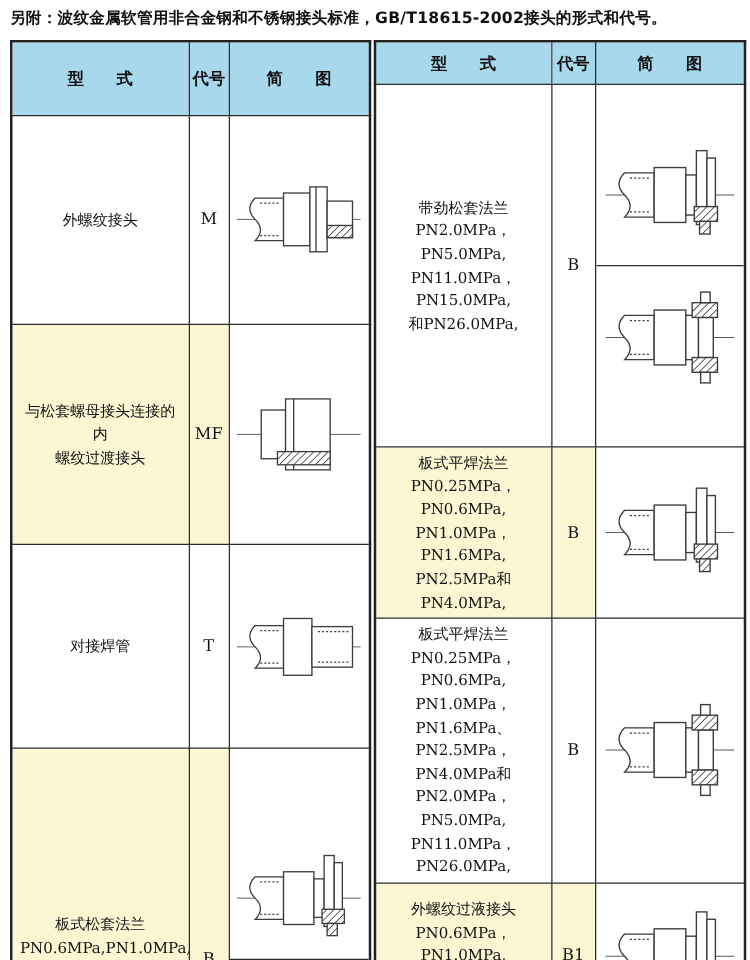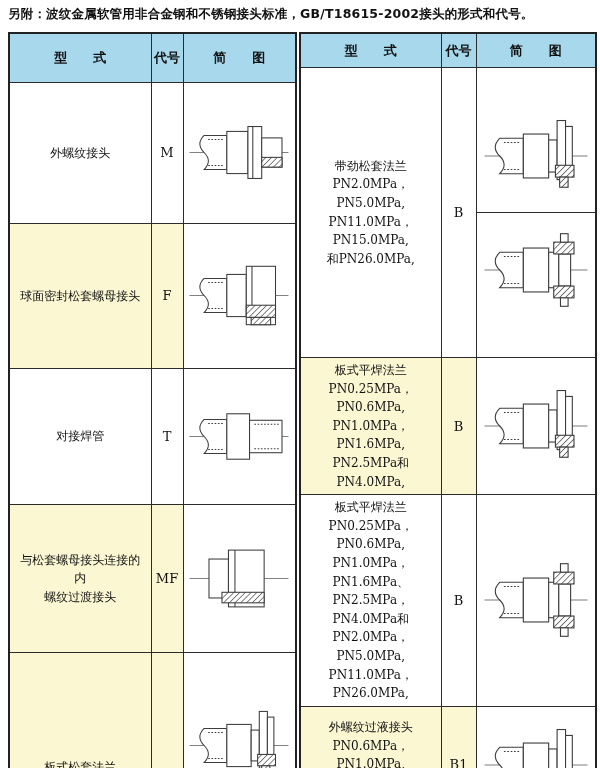--- a/index.html
+++ b/index.html
@@ -139,48 +139,38 @@
     <tr style="height:98px;">
       <td class="type">外螺纹接头</td>
       <td class="code">M</td>
       <td class="diagcell">
         <svg class="diag" viewBox="0 0 130 90" width="106" height="73">
               <line x1="4" y1="45" x2="126" y2="45" stroke-width="0.8"></line>
               <use href="#d-m"></use>
             </svg>
       </td>
     </tr>
-    <tr style="height:101px;">
-      <td class="type hl">球面密封松套螺母接头</td>
-      <td class="code hl">F</td>
-      <td class="diagcell">
-        <svg class="diag" viewBox="0 0 130 90" width="106" height="73">
-              <line x1="4" y1="45" x2="126" y2="45" stroke-width="0.8"></line>
-              <use href="#d-f"></use>
-            </svg>
-      </td>
-    </tr>
-    <tr style="height:95px;">
-      <td class="type">对接焊管</td>
-      <td class="code">T</td>
-      <td class="diagcell">
-        <svg class="diag" viewBox="0 0 130 90" width="106" height="73">
-              <line x1="4" y1="45" x2="126" y2="45" stroke-width="0.8"></line>
-              <use href="#d-t"></use>
-            </svg>
-      </td>
-    </tr>
     <tr style="height:103px;">
       <td class="type hl">与松套螺母接头连接的内
 螺纹过渡接头</td>
       <td class="code hl">MF</td>
       <td class="diagcell">
         <svg class="diag" viewBox="0 0 130 90" width="106" height="73">
               <line x1="4" y1="45" x2="126" y2="45" stroke-width="0.8"></line>
               <use href="#d-mf"></use>
+            </svg>
+      </td>
+    </tr>
+    <tr style="height:95px;">
+      <td class="type">对接焊管</td>
+      <td class="code">T</td>
+      <td class="diagcell">
+        <svg class="diag" viewBox="0 0 130 90" width="106" height="73">
+              <line x1="4" y1="45" x2="126" y2="45" stroke-width="0.8"></line>
+              <use href="#d-t"></use>
             </svg>
       </td>
     </tr>
     <tr style="height:198px;">
       <td class="type hl">板式松套法兰
 PN0.6MPa,PN1.0MPa,
 PN1.6MPa,PN2.5MPa,
 和PN4.0MPa</td>
       <td class="code hl">B</td>
       <td class="diagcell">

